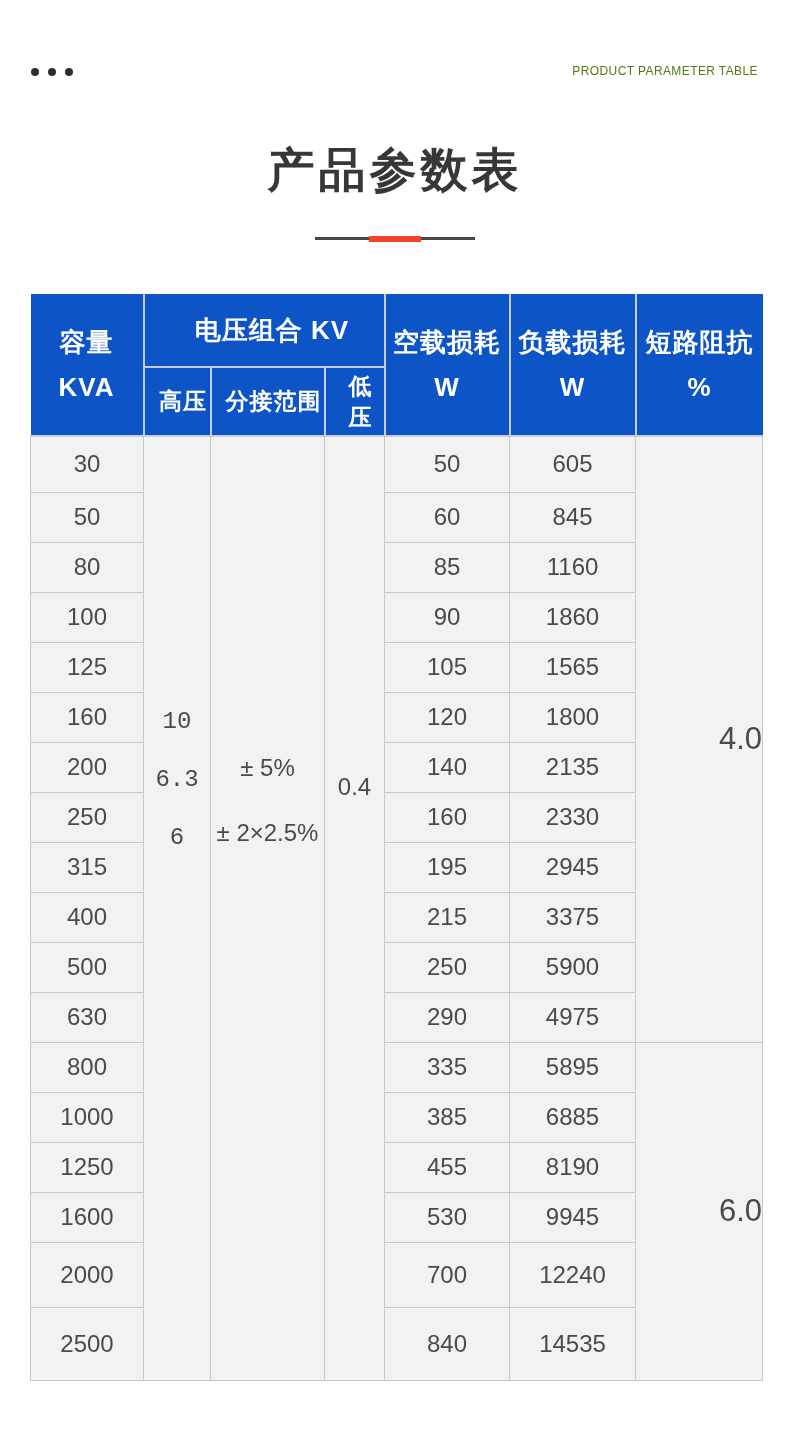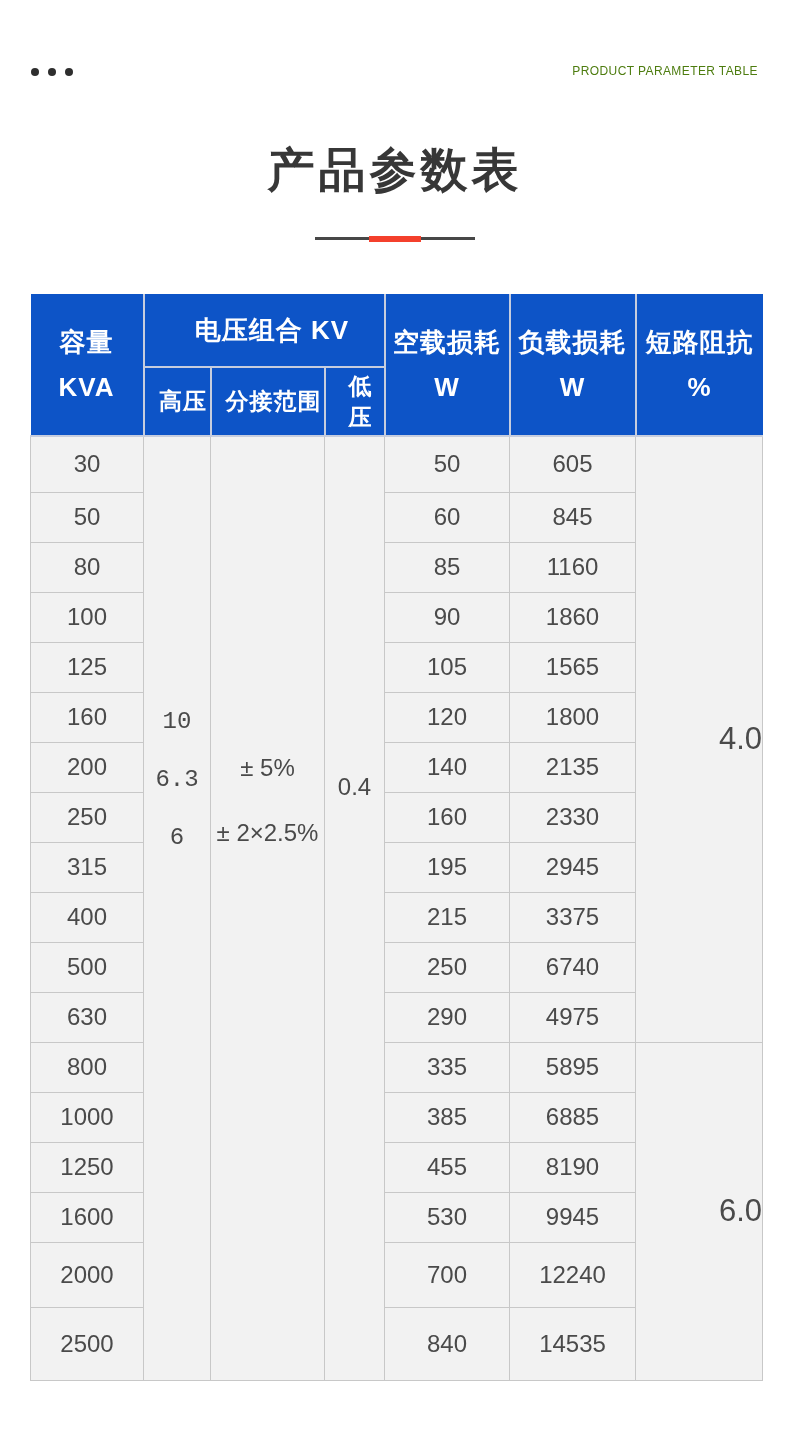--- a/index.html
+++ b/index.html
@@ -193,21 +193,21 @@
           <td class="c-num">2945</td>
         </tr>
         <tr>
           <td class="c-kva">400</td>
           <td class="c-num">215</td>
           <td class="c-num">3375</td>
         </tr>
         <tr>
           <td class="c-kva">500</td>
           <td class="c-num">250</td>
-          <td class="c-num">6740</td>
+          <td class="c-num">5900</td>
         </tr>
         <tr>
           <td class="c-kva">630</td>
           <td class="c-num">290</td>
           <td class="c-num">4975</td>
         </tr>
         <tr>
           <td class="c-kva">800</td>
           <td class="c-num">335</td>
           <td class="c-num">5895</td>

